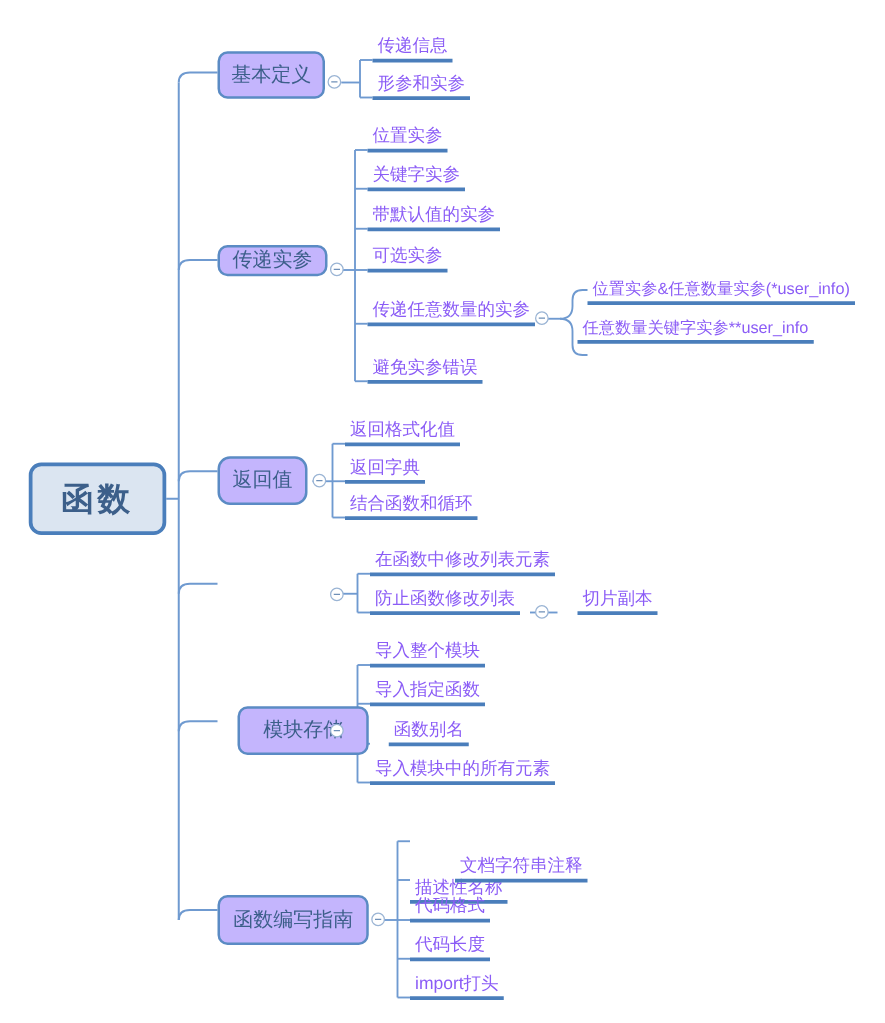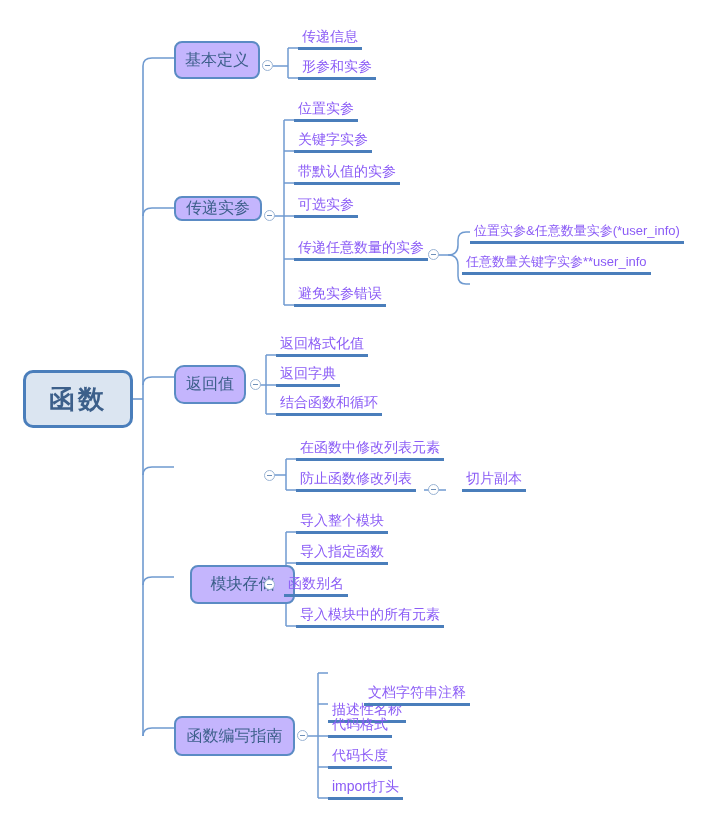--- a/index.html
+++ b/index.html
@@ -191,21 +191,21 @@
   <div class="toggle" style="left:428px; top:484px;"></div>
   <div class="leaf" style="left:450px; top:470px;margin-left:12px;">切片副本</div>
 
   <div class="branch-node" style="left:174px; top:565px; width:105px; height:39px;margin-left:16px;">
     <span>模块存储</span>
   </div>
   <div class="toggle" style="left:264px; top:579px;"></div>
 
   <div class="leaf" style="left:296px; top:512px;">导入整个模块</div>
   <div class="leaf" style="left:296px; top:543px;">导入指定函数</div>
-  <div class="leaf" style="left:284px; top:575px;">函数别名</div>
+  <div class="leaf" style="left:311px; top:575px;">函数别名</div>
   <div class="leaf" style="left:296px; top:606px;">导入模块中的所有元素</div>
 
   <div class="branch-node" style="left:174px; top:716px; width:121px; height:40px;">
     <span>函数编写指南</span>
   </div>
   <div class="toggle" style="left:297px; top:730px;"></div>
 
   <div class="leaf" style="left:328px; top:653px;margin-top:48px;">描述性名称</div>
   <div class="leaf" style="left:328px; top:684px;margin-left:36px;">文档字符串注释</div>
   <div class="leaf" style="left:328px; top:716px;">代码格式</div>

